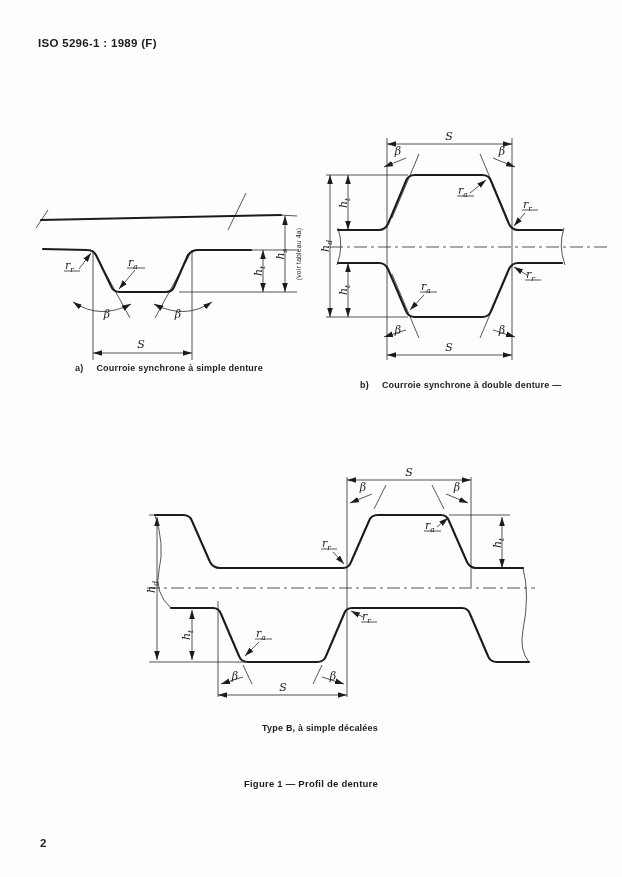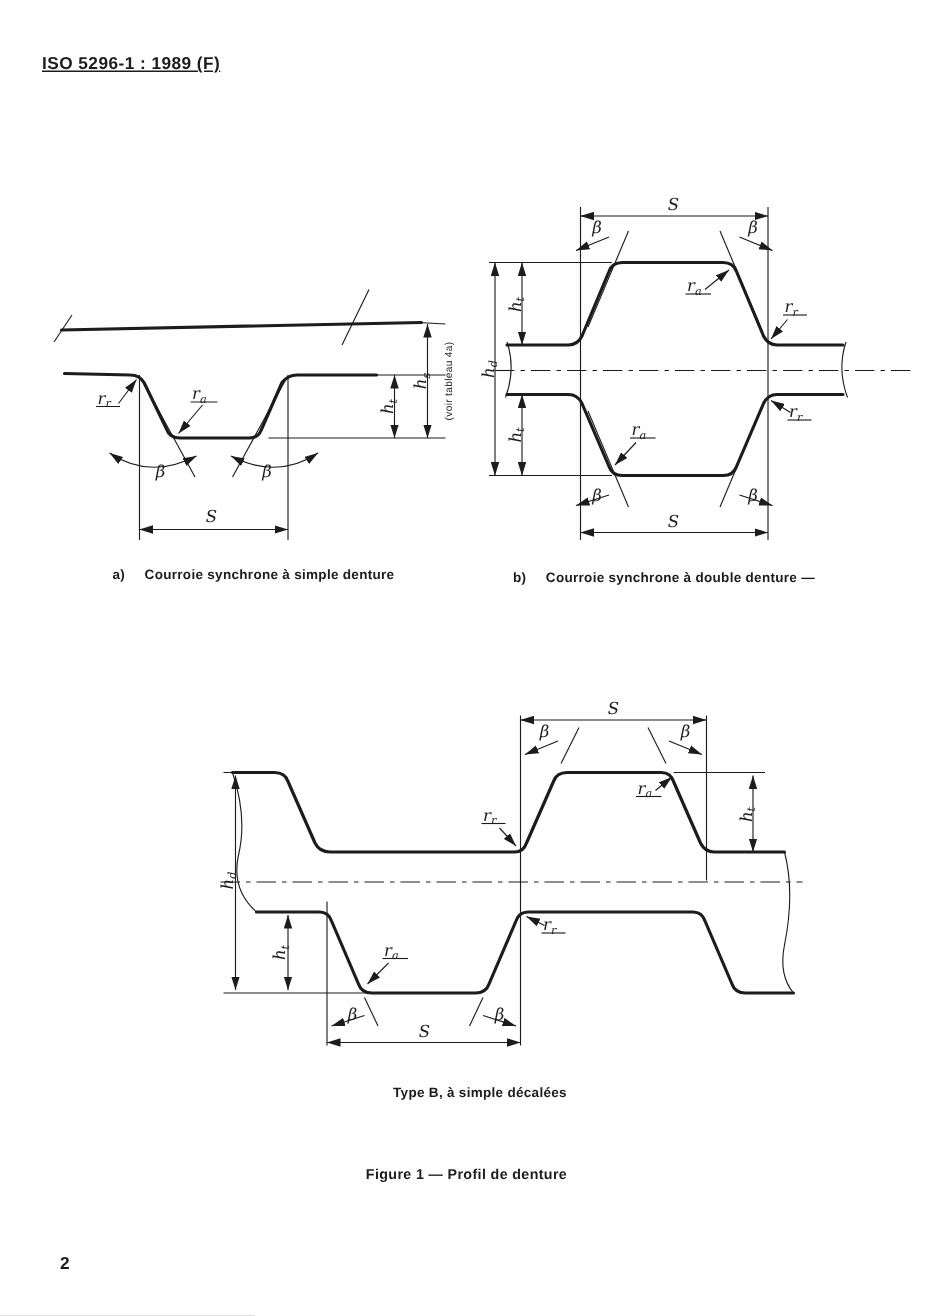--- a/index.html
+++ b/index.html
@@ -1,20 +1,20 @@
 <!DOCTYPE html>
 <html style="--ink: #1c1c1c; --paper: #fefefe;"><head>
 <meta charset="utf-8">
 <style>
   :root{ --ink:#1c1c1c; --paper:#fefefe; }
   html,body{margin:0;padding:0;}
   body{background:#888;}
   #page{position:relative;width:622px;height:877px;background:var(--paper);
         font-family:"Liberation Sans",sans-serif;color:var(--ink);overflow:hidden;}
-  .hdr{position:absolute;left:28px;top:37px;font:bold 11.5px "Liberation Sans",sans-serif;letter-spacing:.3px;text-decoration:underline;}
+  .hdr{position:absolute;left:38px;top:37px;font:bold 11.5px "Liberation Sans",sans-serif;letter-spacing:.3px;}
   .pageno{position:absolute;left:40px;top:837px;font:bold 11.5px "Liberation Sans",sans-serif;}
   .cap{position:absolute;font:bold 9px/1.35 "Liberation Sans",sans-serif;letter-spacing:.2px;white-space:nowrap;}
   .cap-prefix{margin-right:13px;}
   .cap-line2{text-align:center;}
   .figtitle{position:absolute;left:0;top:778px;width:622px;text-align:center;
             font:bold 9.5px "Liberation Sans",sans-serif;letter-spacing:.25px;}
   svg{position:absolute;color:var(--ink);}
   svg path, svg line{fill:none;stroke:currentColor;}
   .thick{stroke-width:2.1;stroke-linejoin:round;stroke-linecap:round;}
   .thin{stroke-width:0.75;}
@@ -122,25 +122,25 @@
     <line class="thin" x1="204" y1="80" x2="220" y2="80"></line>
     <line class="thin" x1="207" y1="83" x2="196" y2="96" marker-end="url(#arB)"></line>
     <text class="dim" x="103" y="160"><tspan>r</tspan><tspan class="sub" dy="2.5">a</tspan></text>
     <line class="thin" x1="102" y1="162" x2="119" y2="162"></line>
     <line class="thin" x1="106" y1="165" x2="92" y2="180" marker-end="url(#arB)"></line>
     <text class="dim" x="208" y="148"><tspan>r</tspan><tspan class="sub" dy="2.5">r</tspan></text>
     <line class="thin" x1="207" y1="150" x2="223" y2="150"></line>
     <line class="thin" x1="209" y1="145" x2="196" y2="137" marker-end="url(#arB)"></line>
   </svg>
 
-  <div class="cap" style="left:75px;top:377px;text-align:right;">
+  <div class="cap" style="left:75px;top:362px;text-align:right;">
     <span class="cap-prefix">a)</span><span>Courroie synchrone à simple denture</span>
   </div>
 
-  <div class="cap" style="left:342px;top:379px;width:196px;">
+  <div class="cap" style="left:360px;top:379px;width:196px;">
     <div>
       <span class="cap-prefix">b)</span><span>Courroie synchrone à double denture —</span>
     </div>
   </div>
 
   <svg style="left:125px;top:465px;" width="420" height="245" viewBox="0 0 420 245">
     <defs>
       <marker id="arC" viewBox="0 0 8 5" markerWidth="9" markerHeight="6" refX="8" refY="2.5" orient="auto-start-reverse" markerUnits="userSpaceOnUse">
         <path d="M0,0 L8,2.5 L0,5 Z"></path>
       </marker>

